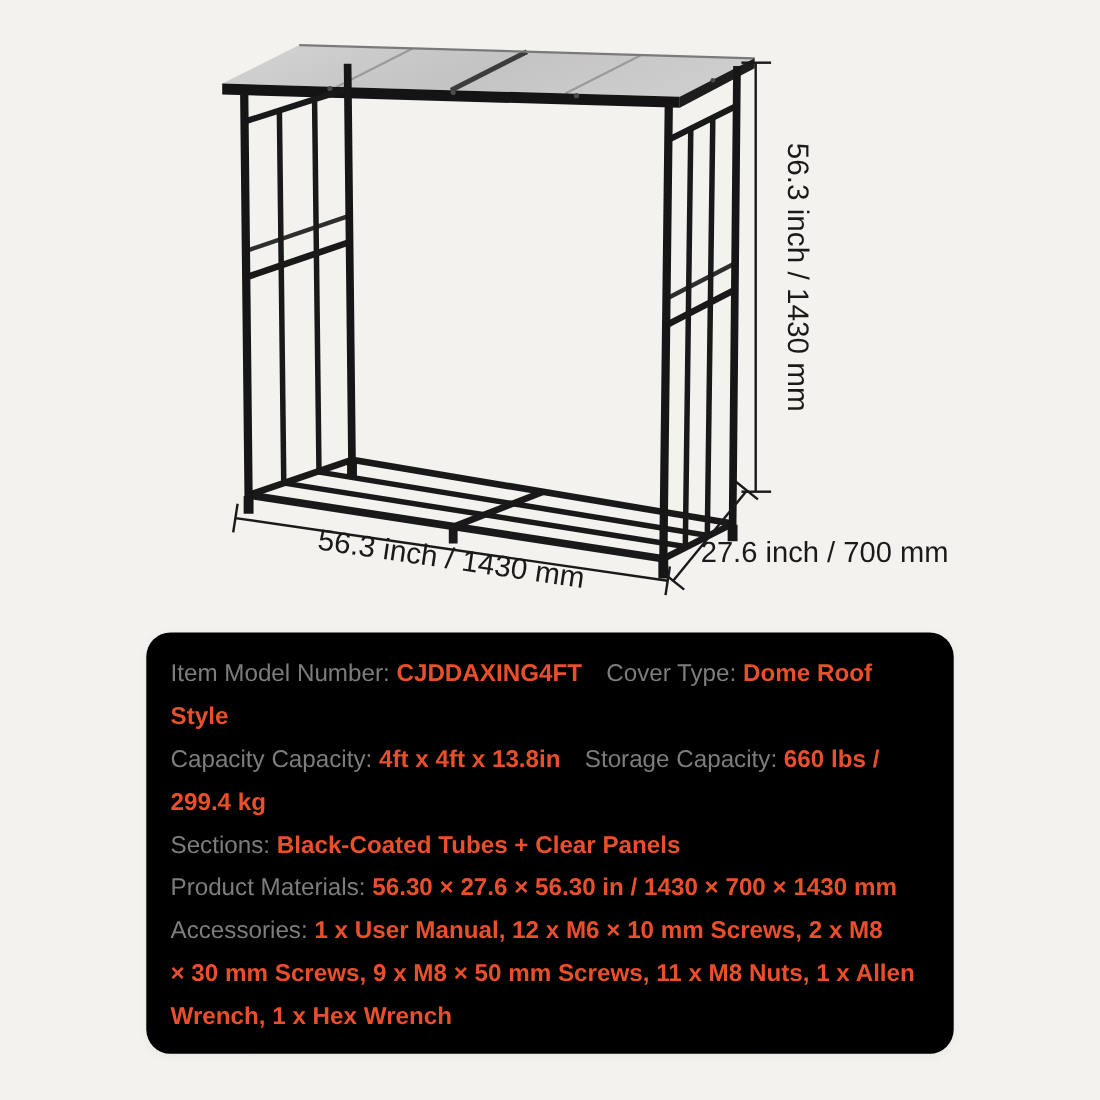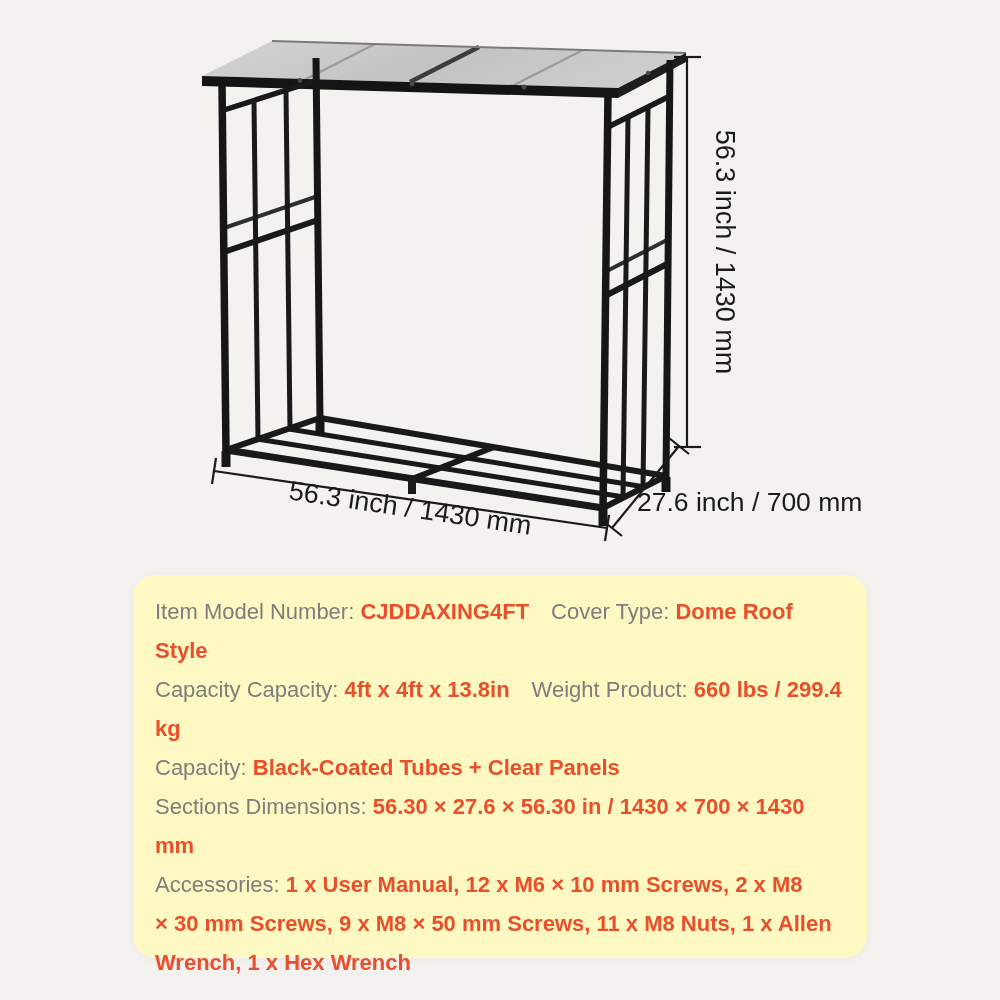--- a/index.html
+++ b/index.html
@@ -10,21 +10,21 @@
     position:relative;
     overflow:hidden;
   }
   .stage{position:absolute;left:0;top:0;width:1000px;height:1000px;}
   .diagram-svg{position:absolute;left:0;top:0;}
 
   .spec-panel{
     position:absolute;
     left:133px;top:575px;
     width:734px;height:383px;
-    background:#fef9c3;
+    background:#000000;
     border-radius:22px;
     box-shadow:0 2px 10px rgba(0,0,0,0.04);
     padding:17px 22px 0 22px;
     box-sizing:border-box;
   }
   .spec-row{
     margin:0;
     font-size:22px;
     line-height:39px;
     letter-spacing:0;
@@ -125,26 +125,26 @@
       <line x1="602" y1="520" x2="622" y2="536" stroke="#1a1a1a" stroke-width="2.2"></line>
       <line x1="669" y1="438" x2="689" y2="454" stroke="#1a1a1a" stroke-width="2.2"></line>
       <text x="637" y="511" text-anchor="start" font-size="26.5" fill="#1a1a1a">27.6 inch / 700 mm</text>
     </g>
   </svg>
 
   <div class="spec-panel">
 
     <p class="spec-row"><span class="lbl">Item Model Number: </span><span class="val">CJDDAXING4FT</span><span class="lbl gap">Cover Type: </span><span class="val">Dome Roof Style</span></p>
 
-    <p class="spec-row"><span class="lbl">Capacity Capacity: </span><span class="val">4ft x 4ft x 13.8in</span><span class="lbl gap">Weight Product: </span><span class="val">660 lbs / 299.4 kg</span></p>
+    <p class="spec-row"><span class="lbl">Capacity Capacity: </span><span class="val">4ft x 4ft x 13.8in</span><span class="lbl gap">Storage Capacity: </span><span class="val">660 lbs / 299.4 kg</span></p>
 
 
-    <p class="spec-row"><span class="lbl">Capacity: </span><span class="val">Black-Coated Tubes + Clear Panels</span></p>
+    <p class="spec-row"><span class="lbl">Sections: </span><span class="val">Black-Coated Tubes + Clear Panels</span></p>
 
 
-    <p class="spec-row"><span class="lbl">Sections Dimensions: </span><span class="val">56.30 × 27.6 × 56.30 in / 1430 × 700 × 1430 mm</span></p>
+    <p class="spec-row"><span class="lbl">Product Materials: </span><span class="val">56.30 × 27.6 × 56.30 in / 1430 × 700 × 1430 mm</span></p>
 
     <p class="spec-row"><span class="lbl">Accessories: </span><span class="val pre">1 x User Manual, 12 x M6 × 10 mm Screws, 2 x M8
 × 30 mm Screws, 9 x M8 × 50 mm Screws, 11 x M8 Nuts, 1 x Allen
 Wrench, 1 x Hex Wrench</span></p>
 
   </div>
 </div>
 
 </body></html>

